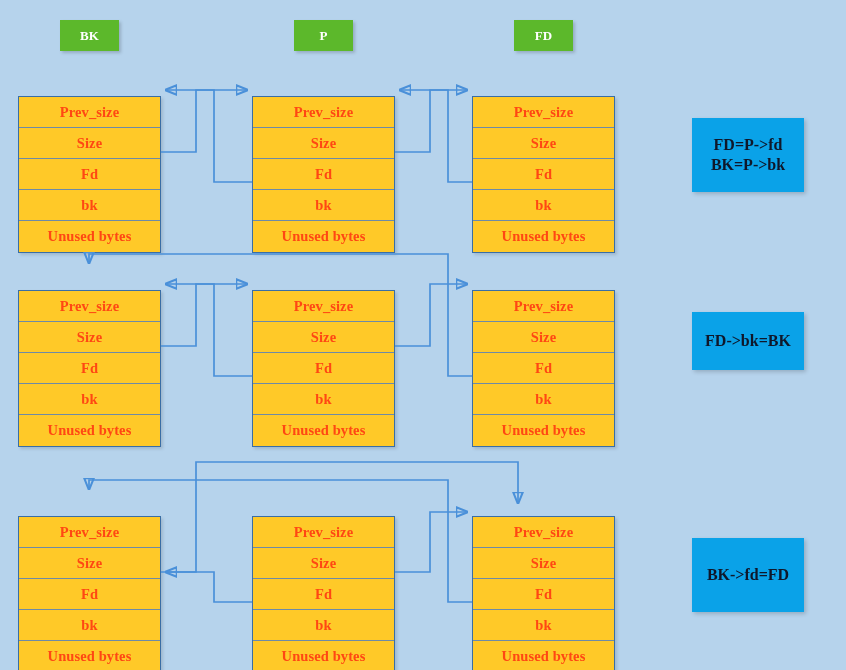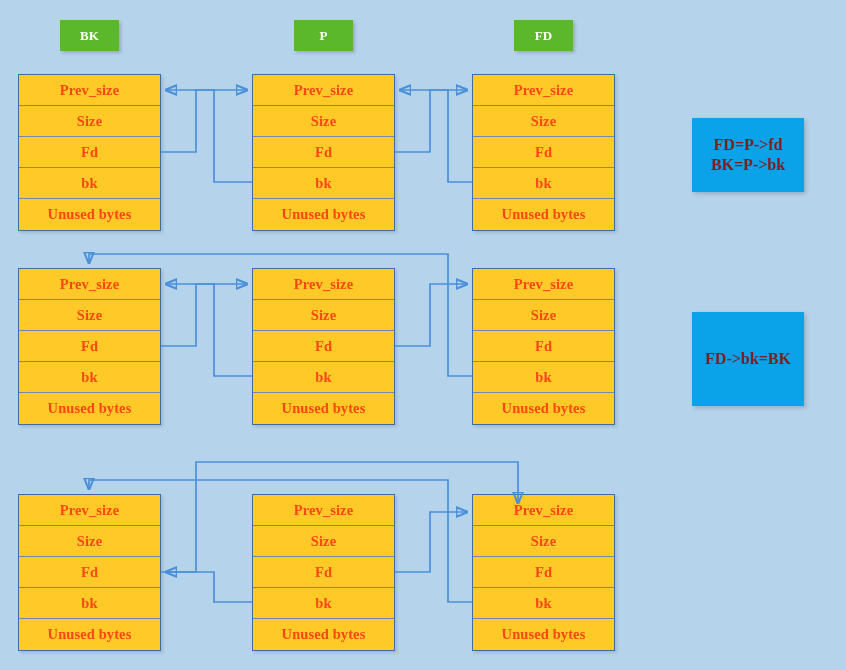--- a/index.html
+++ b/index.html
@@ -26,39 +26,40 @@
     justify-content: center;
     box-shadow: 2px 2px 3px rgba(0,0,0,0.18);
     letter-spacing: 0.2px;
   }
   .chunk {
     position: absolute;
     border: 1.5px solid #3a6ea5;
     box-sizing: border-box;
     box-shadow: 2px 2px 3px rgba(0,0,0,0.13);
     background: #ffc928;
+    margin-top: 22px;
   }
   .field {
     height: 31px;
     box-sizing: border-box;
     background: #ffc928;
     color: #ff4713;
     font-weight: bold;
     font-size: 14.5px;
     display: flex;
     align-items: center;
     justify-content: center;
     border-bottom: 1.5px solid #6e8aa6;
     letter-spacing: 0.1px;
   }
   .field:last-child { border-bottom: none; }
   .note {
     position: absolute;
     background: #0aa2e8;
-    color: #7f1d1d;
+    color: #0f172a;
     font-weight: bold;
     font-size: 16px;
     display: flex;
     flex-direction: column;
     align-items: center;
     justify-content: center;
     line-height: 1.28;
     box-shadow: 2px 2px 4px rgba(0,0,0,0.18);
   }
   svg.wires {
@@ -176,17 +177,20 @@
       <path d="M 252 602 L 214 602 L 214 572 L 166 572" marker-end="url(#ah)"></path>
       <path d="M 395 572 L 430 572 L 430 512 L 467 512" marker-end="url(#ah)"></path>
       <path d="M 472 602 L 448 602 L 448 480 L 89 480 L 89 489" marker-end="url(#ah)"></path>
     </g>
   </svg>
 
   <div class="note" style="left:692px; top:118px; width:112px; height:74px;">
     <span>FD=P-&gt;fd</span>
     <span>BK=P-&gt;bk</span>
   </div>
-  <div class="note" style="left:692px; top:312px; width:112px; height:94px;">
+  <div class="note" style="left:692px; top:312px; width:112px; height:58px;">
     <span>FD-&gt;bk=BK</span>
+  </div>
+  <div class="note" style="left:692px; top:538px; width:112px; height:74px;">
+    <span>BK-&gt;fd=FD</span>
   </div>
 
 </div>
 
 </body></html>

